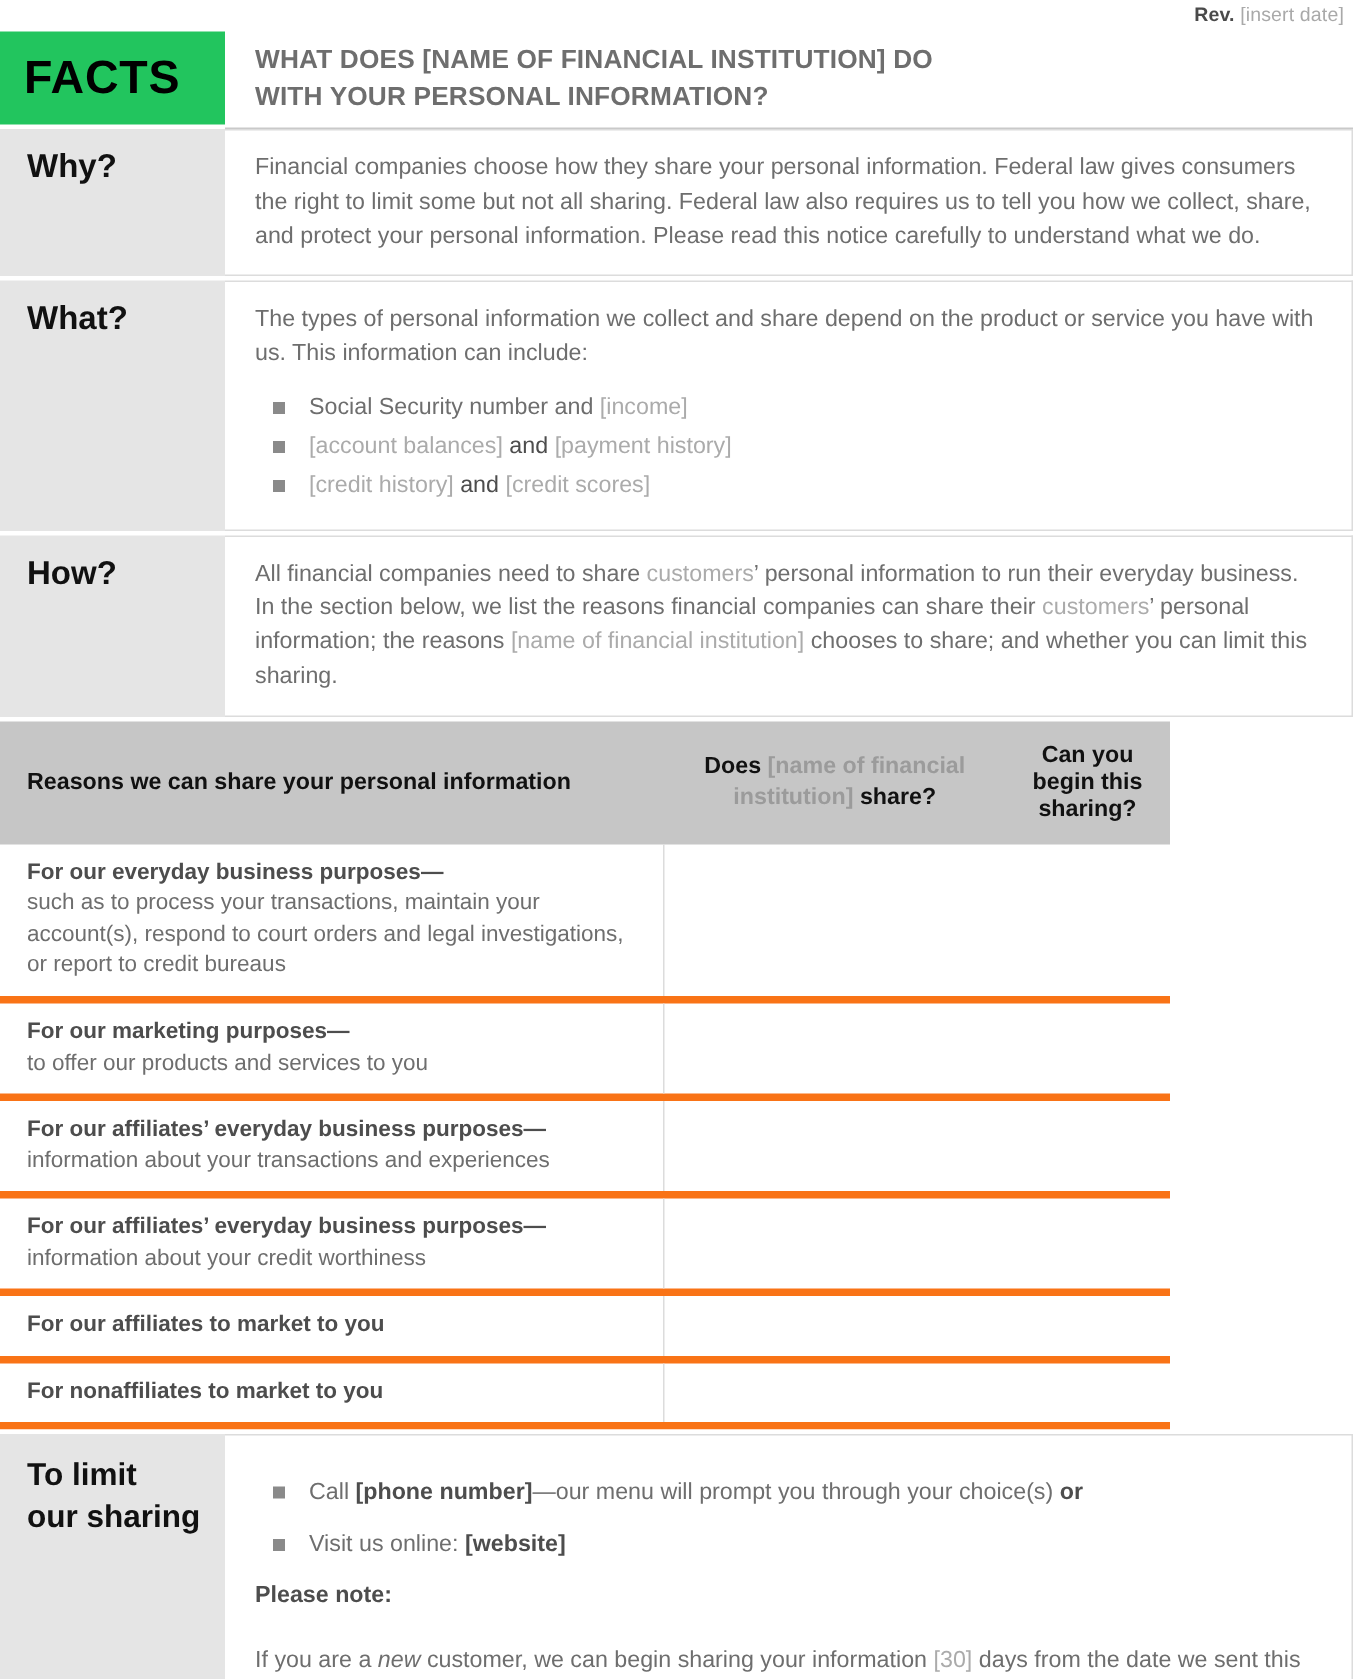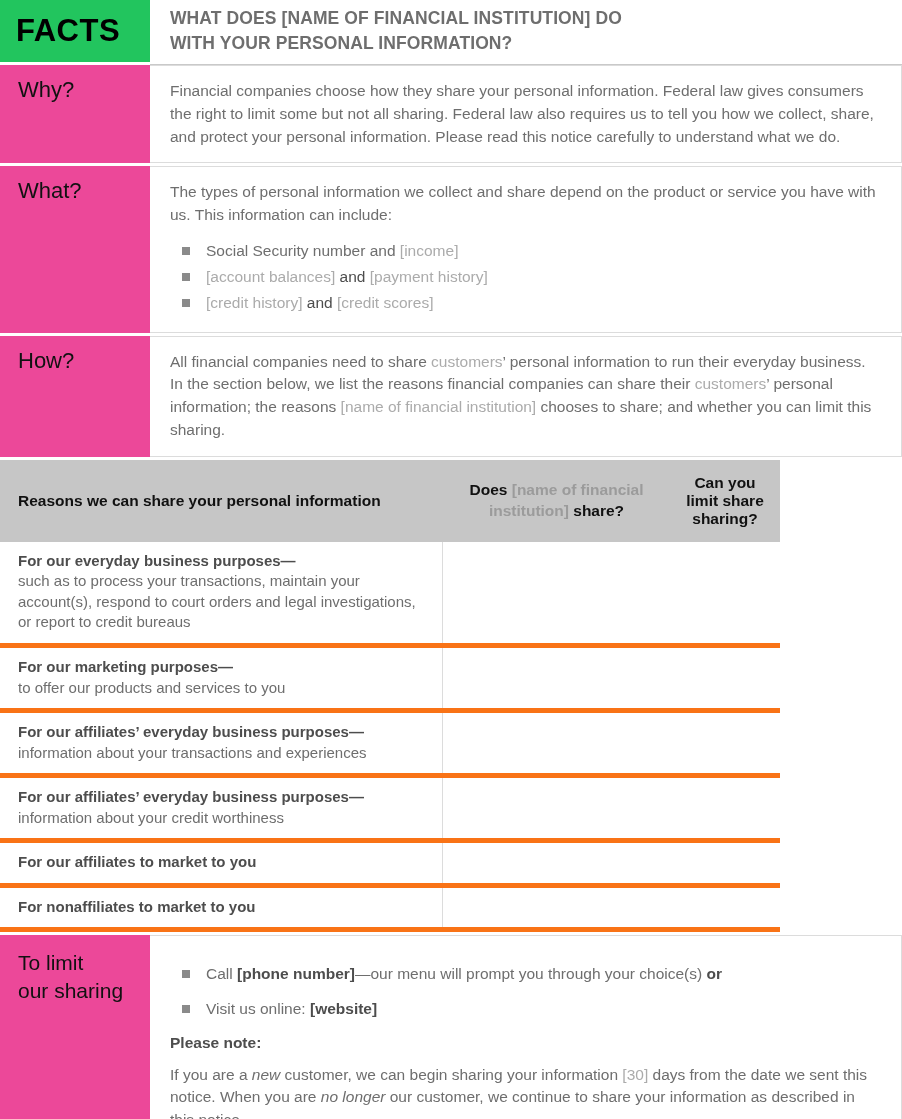--- a/index.html
+++ b/index.html
@@ -26,23 +26,23 @@
   
   .band {
     display: flex;
     align-items: stretch;
     width: 902px;
     border-bottom: 3px solid #ffffff;
   }
   .band-label {
     width: 150px;
     flex: 0 0 150px;
-    background: #ec4899;
+    background: #e5e5e5;
     padding: 12px 0 10px 18px;
-    font-weight: 400;
+    font-weight: 700;
     color: #111111;
   }
   .band-body {
     flex: 1 1 auto;
     background: #ffffff;
     border-top: 1px solid #dcdcdc;
     border-right: 1px solid #dcdcdc;
     border-bottom: 1px solid #dcdcdc;
     padding: 14px 20px 14px 20px;
     color: #6e6e6e;
@@ -107,21 +107,21 @@
     content: "";
     position: absolute;
     left: 12px;
     top: 8px;
     width: 8px;
     height: 8px;
     background: #8a8a8a;
   }
   ul.sq.wide li { margin-bottom: 11px; }
 
-  .note-head { font-weight: 700; color: #4d4d4d; margin: 12px 0 9px 0; }
+  .note-head { font-weight: 700; color: #4d4d4d; margin: 12px 0 20px 0; }
   .para { margin-bottom: 11px; }
   .para:last-child { margin-bottom: 0; }
 
   
   .tbl { width: 780px; margin-top: 0; }
   .tbl-head {
     display: flex;
     background: #c6c6c6;
     align-items: stretch;
   }
@@ -187,20 +187,24 @@
   .tbl-gap { height: 3px; background: #ffffff; }
 
   
   .band.limit-band .band-label { padding-top: 14px; }
 </style>
 </head>
 <body>
 
 <div class="page">
 
+  <div class="rev-line">
+    <span>Rev.</span>
+    <span class="ph">[insert date]</span>
+  </div>
 
   <div class="band facts-band">
     <div class="facts-label">FACTS</div>
     <div class="facts-title">
       <span>WHAT DOES [NAME OF FINANCIAL INSTITUTION] DO</span>
       <span>WITH YOUR PERSONAL INFORMATION?</span>
     </div>
   </div>
   <div class="facts-sep"></div>
 
@@ -233,21 +237,21 @@
       <span>All financial companies need to share </span><span class="ph">customers</span><span>’ personal information to run their everyday business. In the section below, we list the reasons financial companies can share their </span><span class="ph">customers</span><span>’ personal information; the reasons </span><span class="ph">[name of financial institution]</span><span> chooses to share; and whether you can limit this sharing.</span>
     </div>
   </div>
 
   <div class="tbl">
     <div class="tbl-head">
       <div class="c1">Reasons we can share your personal information</div>
       <div class="c2">
         <span><span>Does </span><span class="ph">[name of financial institution]</span><span> share?</span></span>
       </div>
-      <div class="c3">Can you limit share sharing?</div>
+      <div class="c3">Can you begin this sharing?</div>
     </div>
 
     <div class="tbl-row">
       <div class="c1">
         <span class="rh">For our everyday business purposes—</span>
         <span class="rd">such as to process your transactions, maintain your account(s), respond to court orders and legal investigations, or report to credit bureaus</span>
       </div>
       <div class="c2"></div>
       <div class="c3"></div>
     </div>

